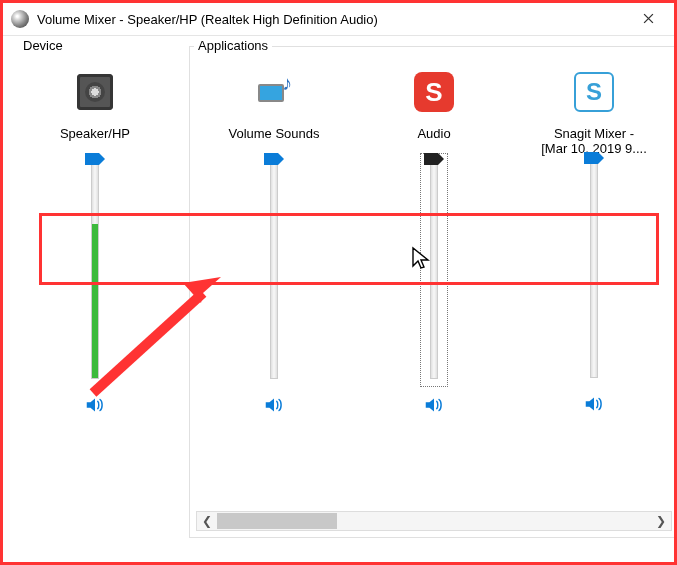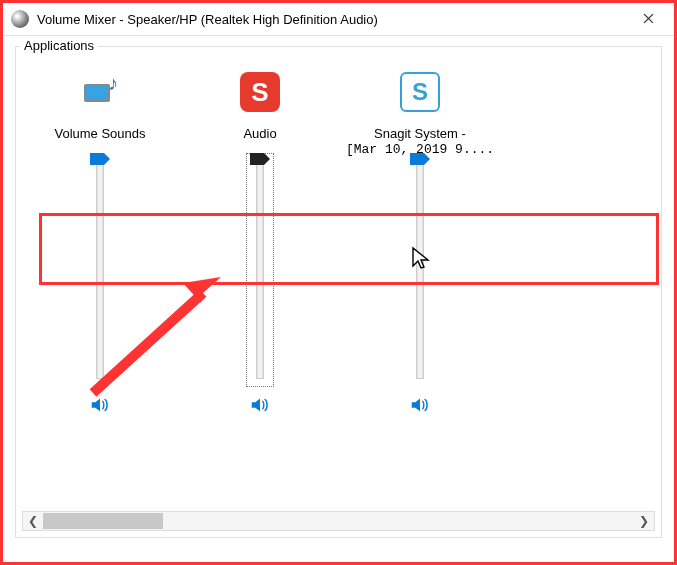--- a/index.html
+++ b/index.html
@@ -118,21 +118,21 @@
   }
   .label {
     margin-top: 10px;
     font-size: 13px;
     text-align: center;
     white-space: nowrap;
     max-width: 150px;
     overflow: hidden;
     text-overflow: ellipsis;
   }
-  .label2 { font-size:13px;font-family:Liberation Mono, monospace; }
+  .label2 { font-size:13px; }
   .slider-wrap {
     margin-top: 18px;
     position: relative;
     width: 28px;
     height: 220px;
   }
   .track {
     position:absolute; left:50%; top:0; width:8px; height:220px;
     transform:translateX(-50%);
     background: linear-gradient(to right, #e0e0e0, #f8f8f8, #e0e0e0);
@@ -191,20 +191,46 @@
   <span>Volume Mixer - Speaker/HP (Realtek High Definition Audio)</span>
   <div class="close">
     <svg viewBox="0 0 10 10">
         <path d="M1 1 L9 9 M9 1 L1 9" stroke="#333" stroke-width="1.2"></path>
       </svg>
   </div>
 </div>
 
 <div class="content">
 
+  <div class="groupbox device-group">
+    <div class="grouplabel">Device</div>
+    <div class="cols">
+      <div class="col">
+        <div class="appicon">
+          <div class="speaker-dev"></div>
+        </div>
+        <div class="label">Speaker/HP</div>
+        <div class="slider-wrap">
+          <div class="track"></div>
+          <div class="fill-green" style="height:154px"></div>
+          <div class="thumb" style="top:0%">
+            <svg width="20" height="12" viewBox="0 0 20 12">
+              <path d="M0 0 H14 L20 6 L14 12 H0 Z" fill="#0a7cd8"></path>
+            </svg>
+          </div>
+        </div>
+        <div class="muteicon">
+          <svg viewBox="0 0 24 24">
+            <path d="M3 9v6h4l5 4V5L7 9H3z" fill="#0a7cd8"></path>
+            <path d="M15 8c1.5 1 1.5 7 0 8 M17.5 6c3 2 3 10 0 12" stroke="#0a7cd8" stroke-width="1.6" fill="none" stroke-linecap="round"></path>
+          </svg>
+        </div>
+      </div>
+    </div>
+  </div>
 
   <div class="groupbox apps-group" style="position:relative">
     <div class="grouptop"></div>
     <div class="grouplabel">Applications</div>
     <div class="cols">
 
       <div class="col">
         <div class="appicon">
           <div class="sys-sounds">
               <div class="monitor"></div>
@@ -248,21 +274,21 @@
               <path d="M15 8c1.5 1 1.5 7 0 8 M17.5 6c3 2 3 10 0 12" stroke="#0a7cd8" stroke-width="1.6" fill="none" stroke-linecap="round"></path>
             </svg>
         </div>
       </div>
 
       <div class="col">
         <div class="appicon">
             <div class="snagit-blue">S</div>
           </div>
         <div class="label" style="overflow:visible">
-          <span>Snagit System -</span><br>
+          <span>Snagit Mixer -</span><br>
           <span class="label2">[Mar 10, 2019 9....</span>
         </div>
         <div class="slider-wrap" style="margin-top:2px">
           <div class="track"></div>
           <div class="thumb" style="top:0%">
             <svg width="20" height="12" viewBox="0 0 20 12">
                 <path d="M0 0 H14 L20 6 L14 12 H0 Z" fill="#0a7cd8"></path>
               </svg>
           </div>
         </div>

